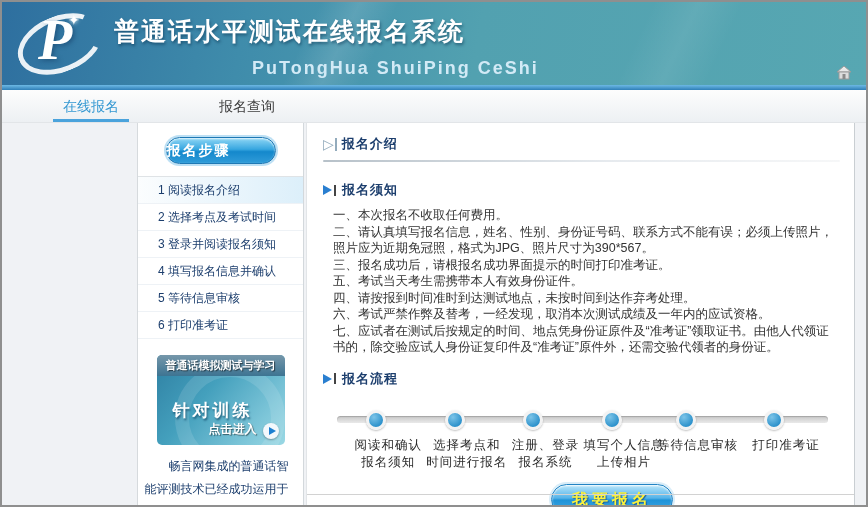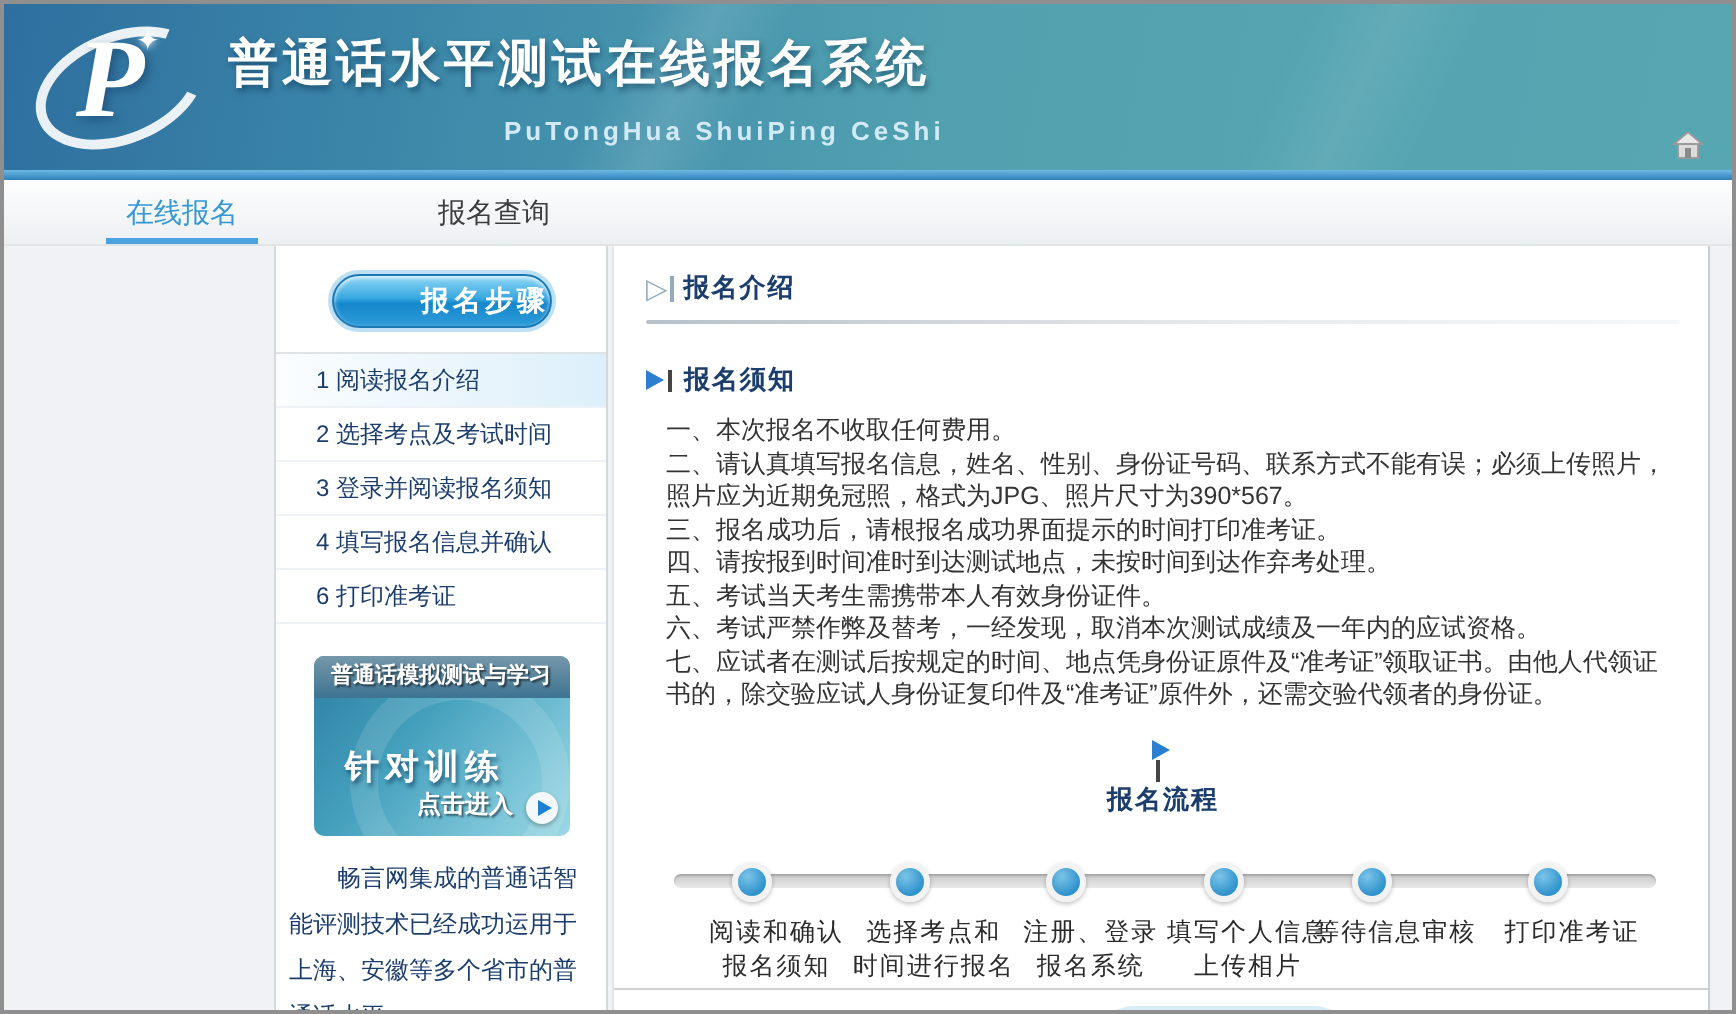--- a/index.html
+++ b/index.html
@@ -9,39 +9,39 @@
 
   
   .header { position:relative; height:83px; background:linear-gradient(100deg,#2e6f9f 0%,#3f8cab 28%,#52a1b0 55%,#57a7b2 100%); overflow:hidden; }
   .header .streak1 { position:absolute; left:180px; top:-40px; width:300px; height:200px; background:linear-gradient(115deg,rgba(255,255,255,0) 40%,rgba(255,255,255,.12) 50%,rgba(255,255,255,0) 60%); }
   .header .streak2 { position:absolute; left:480px; top:-40px; width:360px; height:200px; background:linear-gradient(115deg,rgba(255,255,255,0) 42%,rgba(255,255,255,.08) 52%,rgba(255,255,255,0) 62%); }
   .logo { position:absolute; left:8px; top:4px; width:100px; height:76px; }
   .logo .swoosh { position:absolute; left:6px; top:10px; width:88px; height:56px; border:5px solid rgba(255,255,255,.9); border-right-color:transparent; border-radius:50%; transform:rotate(-22deg); }
   .logo .pletter { position:absolute; left:28px; top:2px; font-family:"Liberation Serif","DejaVu Serif",serif; font-style:italic; font-weight:bold; font-size:56px; color:#fff; text-shadow:2px 2px 4px rgba(20,60,100,.5); }
   .logo .spark { position:absolute; left:58px; top:6px; color:#fff; font-size:14px; text-shadow:0 0 4px #fff; }
   .app-title { position:absolute; left:112px; top:13px; font-size:25px; font-weight:bold; color:#fff; letter-spacing:2px; text-shadow:1px 2px 3px rgba(0,40,70,.5); }
-  .app-subtitle { position:absolute; left:250px; top:56px; font-size:13px; font-weight:bold; color:#d2eaf6; letter-spacing:2px; }
+  .app-subtitle { position:absolute; left:250px; top:56px; font-size:18px; font-weight:bold; color:#d2eaf6; letter-spacing:2px; }
   .home-btn { position:absolute; right:14px; bottom:5px; width:16px; height:14px; cursor:pointer; }
   .header-strip { height:5px; background:linear-gradient(#6db9e4,#2f7fb8); }
 
   
   .tabbar { height:33px; background:linear-gradient(#fdfdfd,#edf0f3); border-bottom:1px solid #e2e5e8; display:flex; align-items:stretch; padding-left:55px; }
   .tab { position:relative; font-size:14px; color:#3c3c3c; line-height:32px; padding:0 6px; margin-right:88px; cursor:pointer; }
   .tab.active { color:#3598d2;text-align:center; }
   .tab.active::after { content:""; position:absolute; left:-4px; right:-4px; bottom:0; height:3px; background:#4aa3dc; }
 
   
   .bodyrow { display:flex; height:382px; background:#f0f2f5; }
   .gutter-left { width:136px; border-right:1px solid #d6dadd; }
   .sidebar { width:166px; background:#fff; border-right:1px solid #d3d8dc; }
   .gap { width:2px; }
   .main { flex:1; background:#fff; border-left:1px solid #e2e5e8; border-right:1px solid #c9ced2; margin-right:11px; position:relative; padding:12px 14px 0 16px; overflow:hidden; }
 
   
-  .steps-btn { display:block; margin:14px auto 0; width:110px; height:27px; border-radius:14px; border:1px solid #1e78b4; background:linear-gradient(#8ed6f5,#38a7e0 45%,#1488cc 55%,#2f9bd8); box-shadow:0 0 0 2px rgba(185,222,243,.95), inset 0 1px 2px rgba(255,255,255,.8); color:#fff; font-size:14px; font-weight:bold; letter-spacing:2px; text-align:right; line-height:25px; cursor:pointer; }
+  .steps-btn { display:block; margin:14px auto 0; width:110px; height:27px; border-radius:14px; border:1px solid #1e78b4; background:linear-gradient(#8ed6f5,#38a7e0 45%,#1488cc 55%,#2f9bd8); box-shadow:0 0 0 2px rgba(185,222,243,.95), inset 0 1px 2px rgba(255,255,255,.8); color:#fff; font-size:14px; font-weight:bold; letter-spacing:2px; text-align:left; line-height:25px; cursor:pointer; }
   .side-divider { border-top:1px solid #dfe3e6; margin-top:12px; }
   .step-item { height:27px; line-height:27px; padding-left:20px; font-size:12px; color:#1c3e6d; border-bottom:1px solid #eef2f6; cursor:pointer; white-space:nowrap; }
   .step-item.active { background:linear-gradient(90deg,#fbfdfe,#dceffa); }
   .banner { position:relative; width:128px; height:90px; margin:16px auto 0; border-radius:5px; overflow:hidden; cursor:pointer; background:linear-gradient(130deg,#2e7fa2,#44a0bd 40%,#7cc5d8 78%,#9ad8e4); }
   .banner .ring { position:absolute; left:18px; top:8px; width:110px; height:110px; border:14px solid rgba(255,255,255,.12); border-radius:50%; }
   .banner-top { position:relative; height:21px; background:linear-gradient(#7697aa,#3d7492); color:#fff; font-size:11px; font-weight:bold; text-align:center; line-height:21px; text-shadow:1px 1px 1px rgba(0,0,0,.55); }
   .banner-headline { position:absolute; left:16px; top:44px; color:#fff; font-size:17px; font-weight:bold; letter-spacing:3px; text-shadow:1px 2px 2px rgba(10,60,90,.65); }
   .banner-cta { position:absolute; right:28px; bottom:7px; color:#fff; font-size:12px; font-weight:bold; text-shadow:1px 1px 1px rgba(0,0,0,.5); }
   .play { position:absolute; right:6px; bottom:6px; width:16px; height:16px; border-radius:50%; background:#f2f8fc; box-shadow:0 1px 2px rgba(0,0,0,.3); cursor:pointer; }
   .play::after { content:""; position:absolute; left:6px; top:4px; border-left:7px solid #1d7fd0; border-top:4px solid transparent; border-bottom:4px solid transparent; }
@@ -99,20 +99,21 @@
   <div class="bodyrow">
     <div class="gutter-left"></div>
 
     <div class="sidebar">
       <div class="steps-btn">报名步骤</div>
       <div class="side-divider"></div>
       <div class="step-item active">1 阅读报名介绍</div>
       <div class="step-item">2 选择考点及考试时间</div>
       <div class="step-item">3 登录并阅读报名须知</div>
       <div class="step-item">4 填写报名信息并确认</div>
+      <div class="step-item">5 等待信息审核</div>
       <div class="step-item">6 打印准考证</div>
 
       <div class="banner">
         <div class="ring"></div>
         <div class="banner-top">普通话模拟测试与学习</div>
         <div class="banner-headline">针对训练</div>
         <div class="banner-cta">点击进入</div>
         <div class="play"></div>
       </div>
       <div class="promo-text">畅言网集成的普通话智能评测技术已经成功运用于上海、安徽等多个省市的普通话水平</div>
@@ -129,27 +130,27 @@
 
       <div class="sub-head">
         <span class="arrow-icon"></span>
         <span class="arrow-bar"></span>
         <span class="sub-title">报名须知</span>
       </div>
       <div class="notice-list">
         <div class="notice-item">一、本次报名不收取任何费用。</div>
         <div class="notice-item">二、请认真填写报名信息，姓名、性别、身份证号码、联系方式不能有误；必须上传照片，照片应为近期免冠照，格式为JPG、照片尺寸为390*567。</div>
         <div class="notice-item">三、报名成功后，请根报名成功界面提示的时间打印准考证。</div>
+        <div class="notice-item">五、考试当天考生需携带本人有效身份证件。</div>
         <div class="notice-item">四、请按报到时间准时到达测试地点，未按时间到达作弃考处理。</div>
-        <div class="notice-item">五、考试当天考生需携带本人有效身份证件。</div>
         <div class="notice-item">六、考试严禁作弊及替考，一经发现，取消本次测试成绩及一年内的应试资格。</div>
         <div class="notice-item">七、应试者在测试后按规定的时间、地点凭身份证原件及“准考证”领取证书。由他人代领证书的，除交验应试人身份证复印件及“准考证”原件外，还需交验代领者的身份证。</div>
       </div>
 
-      <div class="sub-head" style="margin-top:14px;flex-direction:column;">
+      <div class="sub-head" style="margin-top:14px;">
         <span class="arrow-icon"></span>
         <span class="arrow-bar"></span>
         <span class="sub-title">报名流程</span>
       </div>
 
       <div class="timeline">
         <div class="timeline-bar"></div>
         <div class="node" style="left:8%">
             <div class="node-dot"></div>
             <div class="node-label">阅读和确认

